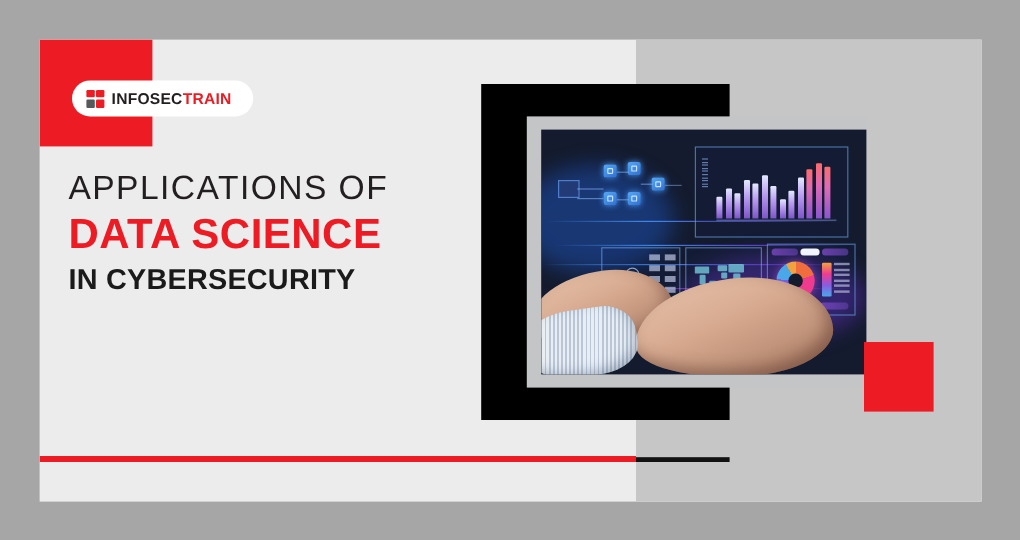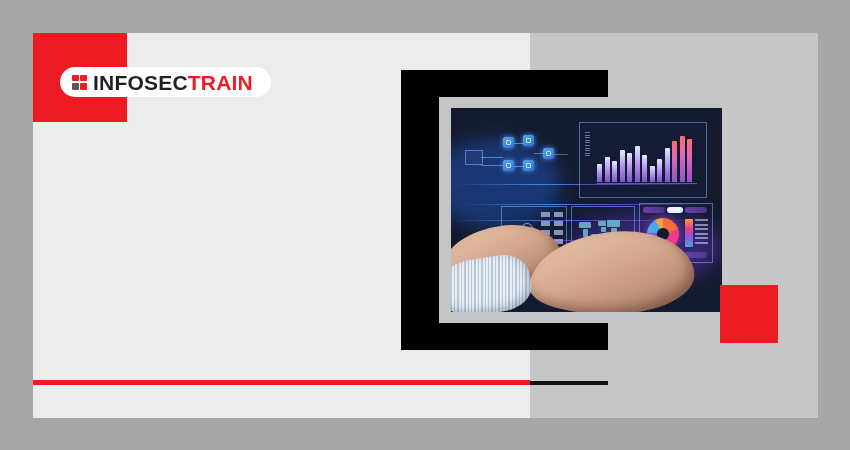--- a/index.html
+++ b/index.html
@@ -73,21 +73,21 @@
     gap: 1.5px;
     flex: 0 0 auto;
   }
   .logo-mark i { display: block; border-radius: 1px; }
   .lm1 { background: #ed1c24; }
   .lm2 { background: #ed1c24; }
   .lm3 { background: #58585b; }
   .lm4 { background: #ed1c24; }
   .logo-text {
     font-family: "Liberation Sans", sans-serif;
-    font-size: 21px;
+    font-size: 13px;
     font-weight: 700;
     letter-spacing: 0.2px;
     white-space: nowrap;
     line-height: 1;
   }
   .logo-text .seg-dark { color: #231f20; }
   .logo-text .seg-red  { color: #ed1c24; }
 
   
   .headline {
@@ -360,20 +360,25 @@
     <div class="logo-pill">
       <span class="logo-mark">
         <i class="lm1"></i>
           <i class="lm2"></i>
           <i class="lm3"></i>
           <i class="lm4"></i>
       </span>
       <span class="logo-text"><span class="seg-dark">INFOSEC</span><span class="seg-red">TRAIN</span></span>
     </div>
 
+    <div class="headline">
+      <div class="h-line1">APPLICATIONS OF</div>
+      <div class="h-line2">DATA SCIENCE</div>
+      <div class="h-line3">IN CYBERSECURITY</div>
+    </div>
 
     <div class="rule-red"></div>
     <div class="rule-black"></div>
 
     <div class="black-frame"></div>
 
     <div class="photo-mat">
       <div class="photo">
         <div class="scene">
 

